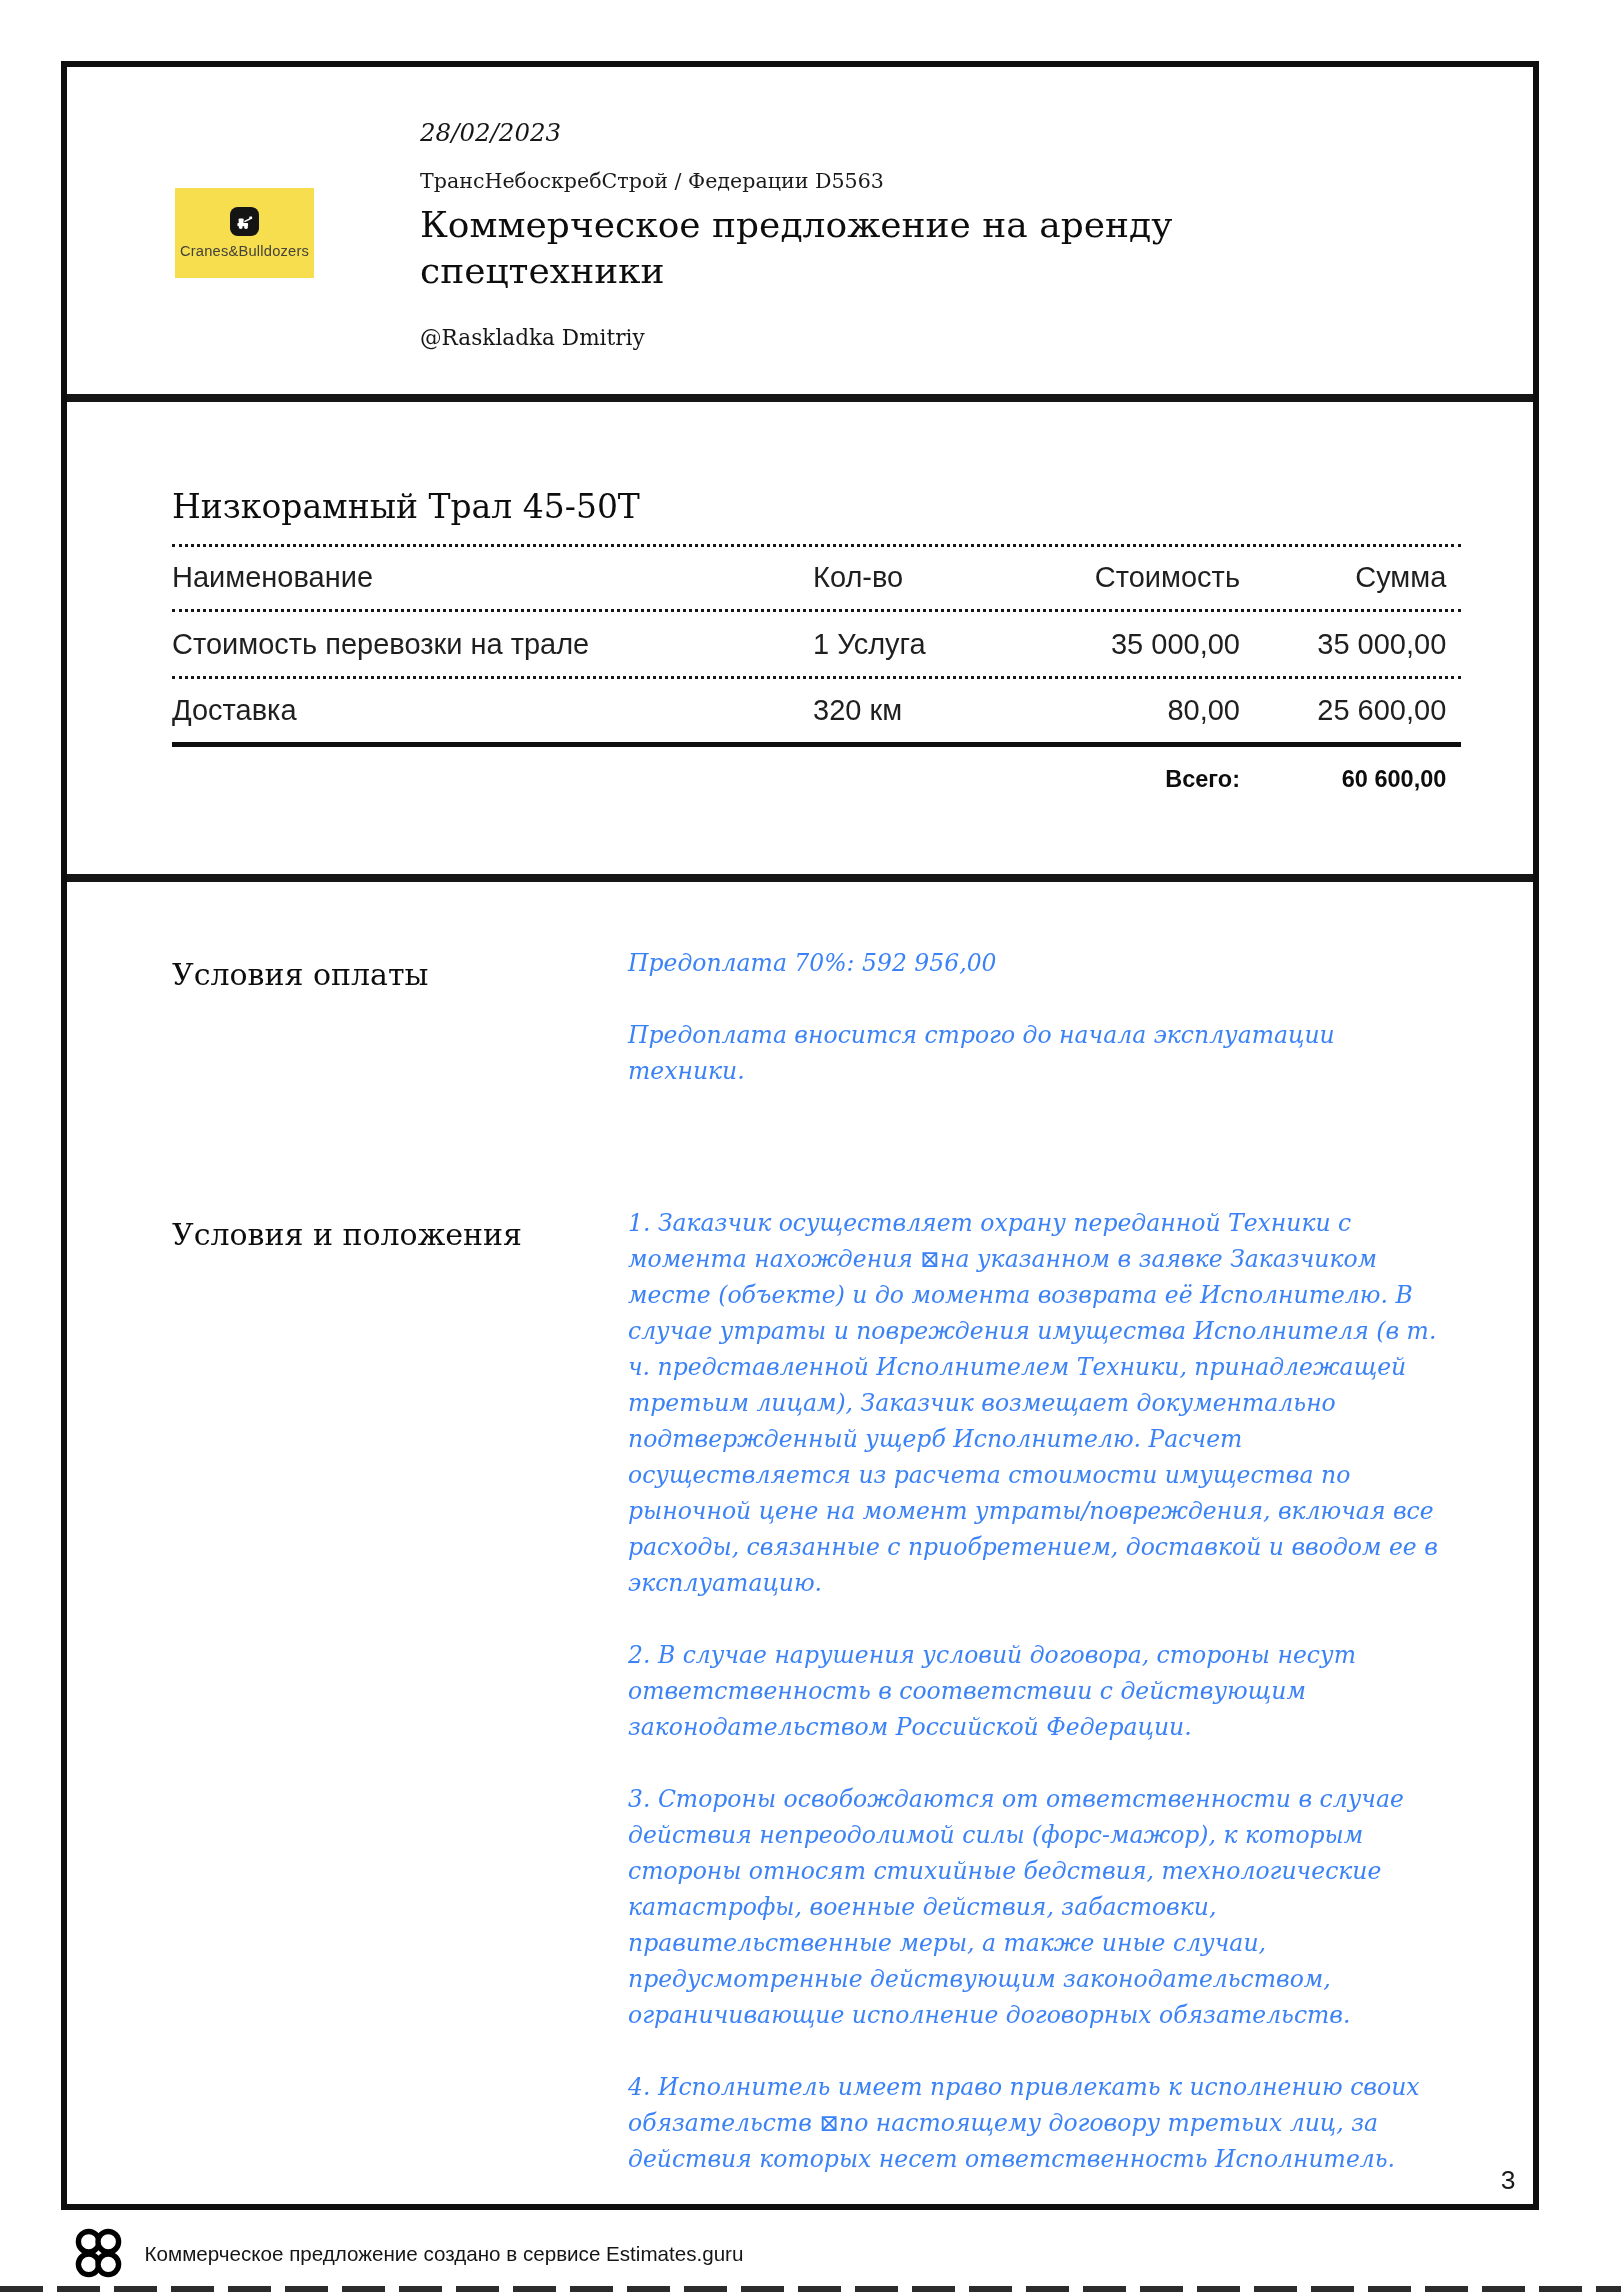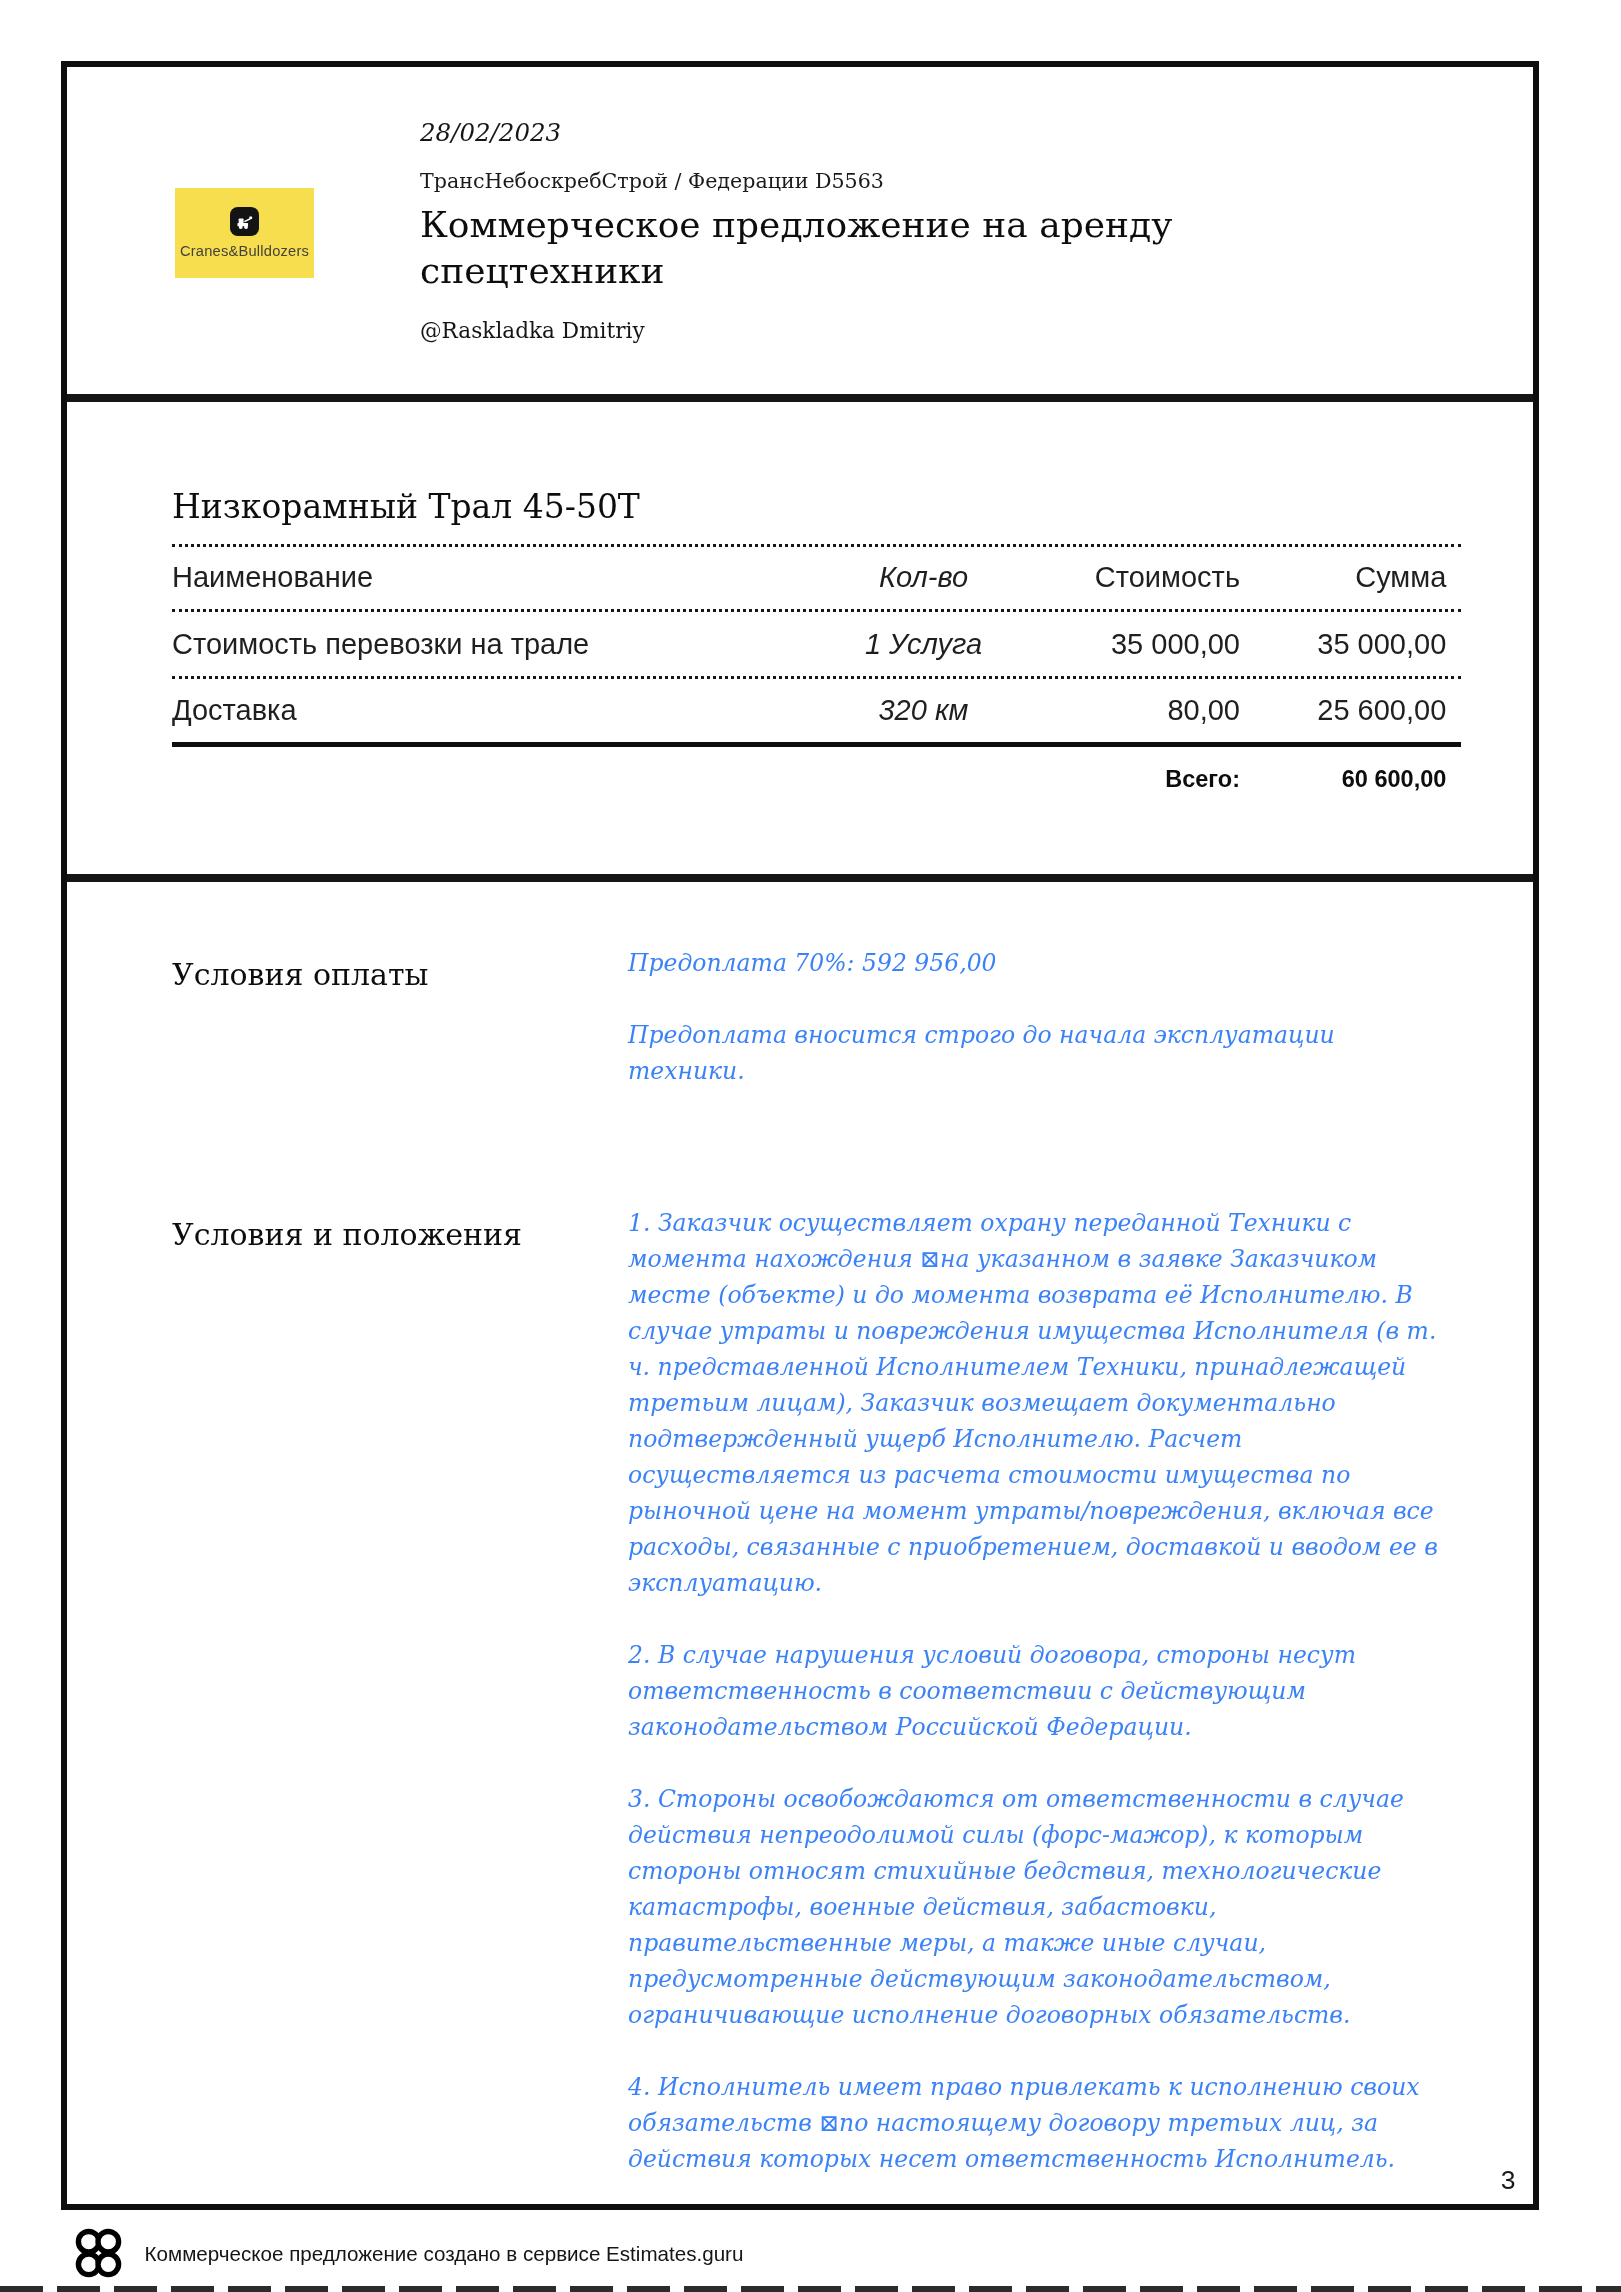--- a/index.html
+++ b/index.html
@@ -28,40 +28,40 @@
     font-family:"DejaVu Serif", serif;font-style:italic;font-size:24.5px;color:#161616;
   }
   .doc-breadcrumb{
     margin-top:21.6px;font-family:"DejaVu Serif", serif;font-size:20.6px;color:#1a1a1a;
   }
   .doc-title{
     margin-top:9px;width:804px;font-family:"DejaVu Serif", serif;font-size:36px;
     line-height:46px;color:#0d0d0d;
   }
   .doc-author{
-    margin-top:24px;font-family:"DejaVu Serif", serif;font-size:21.6px;color:#161616;
+    margin-top:31px;font-family:"DejaVu Serif", serif;font-size:21.6px;color:#161616;
   }
   .divider{position:absolute;left:0;right:0;height:7.8px;background:#161616;}
   .divider-1{top:327px;}
   .divider-2{top:807px;}
   
   .table-wrap{position:absolute;left:105px;top:420px;width:1289px;}
   .section-title{
     font-family:"DejaVu Serif", serif;font-size:33px;color:#0d0d0d;margin:0 0 17.6px 0;font-weight:400;
   }
   .tbl{width:1289px;}
   .tbl-row{
     display:flex;align-items:center;
     font-size:29px;color:#1f1f1f;
   }
   .tbl-head{border-top:3.9px dotted #161616;border-bottom:3.9px dotted #161616;padding:14.7px 0;}
   .tbl-r1{padding:15.7px 0;border-bottom:3.9px dotted #161616;}
   .tbl-r2{padding:14.7px 0;border-bottom:5.9px solid #0e0e0e;}
   .c-name{flex:1;text-align:left;}
-  .c-qty{width:221px;text-align:center;font-style:italic;}
+  .c-qty{width:221px;text-align:left;}
   .c-price{width:206px;text-align:right;}
   .c-sum{width:221px;text-align:right;padding-right:14.7px;box-sizing:border-box;}
   .tbl-total{display:flex;align-items:center;padding:19.6px 0 0 0;font-size:23.5px;}
   .tbl-total .c-price,.tbl-total .c-sum{font-weight:bold;color:#0d0d0d;}
   
   .two-col{position:absolute;left:105px;width:1269px;display:flex;}
   .payment-block{top:878px;}
   .terms-block{top:1138px;}
   .col-label{
     width:456px;flex:0 0 456px;font-family:"DejaVu Serif", serif;font-size:30px;color:#0d0d0d;

